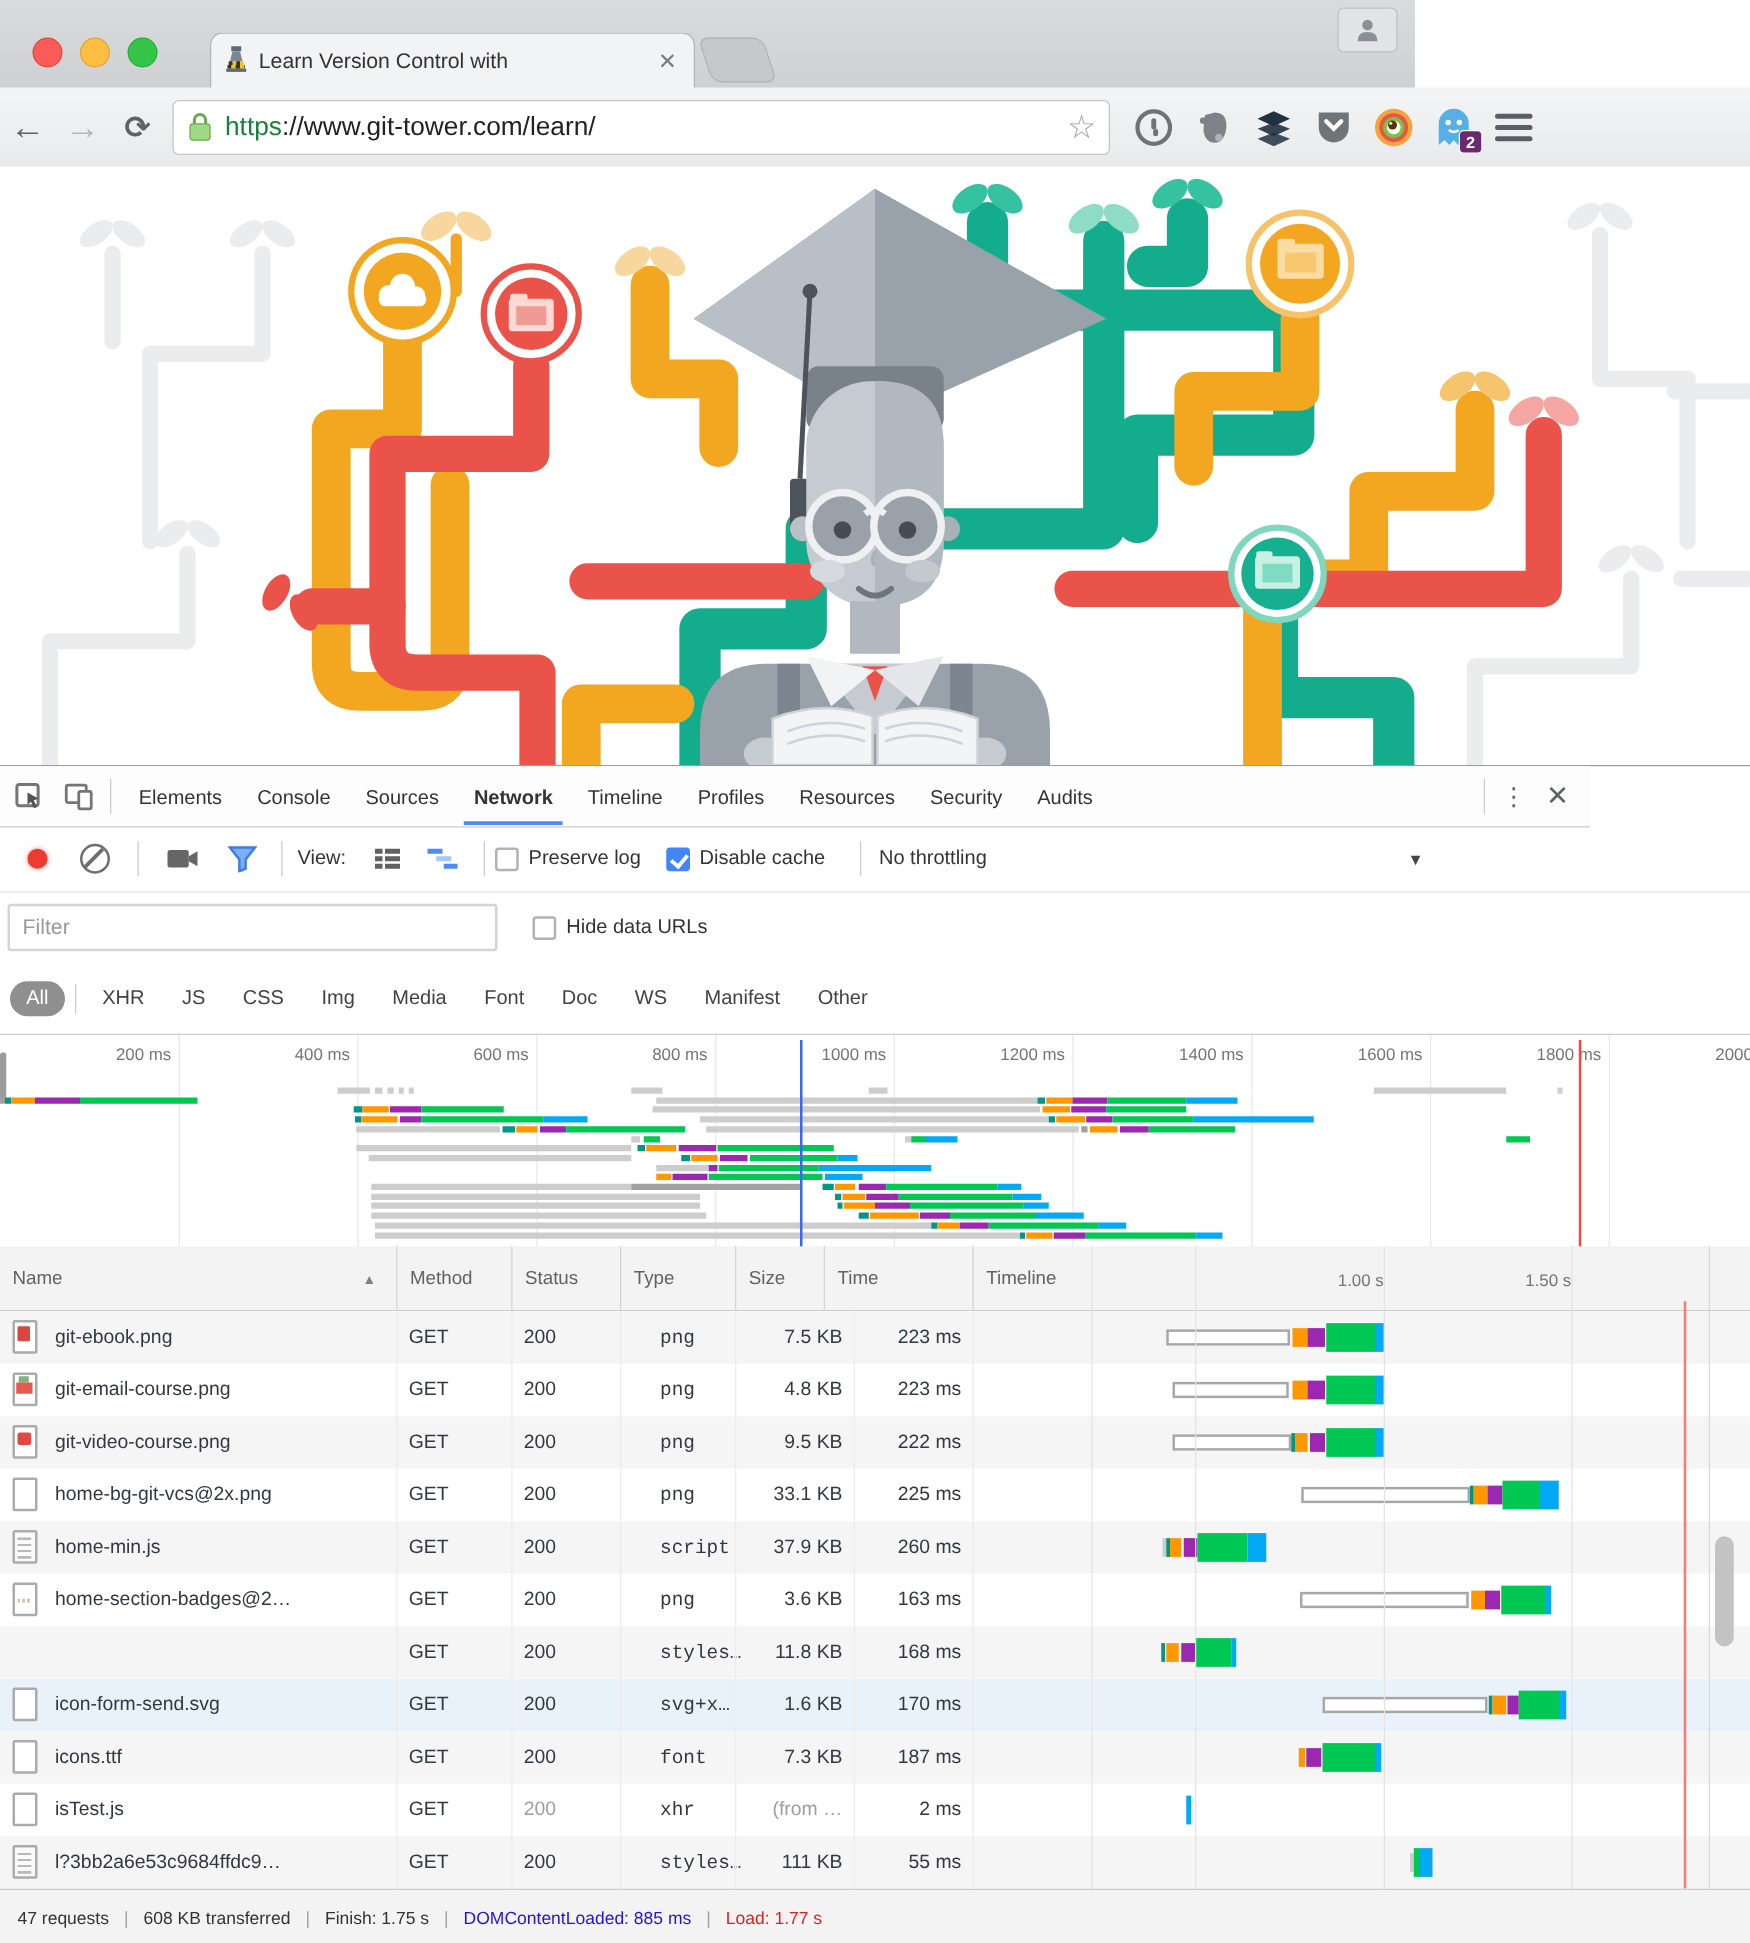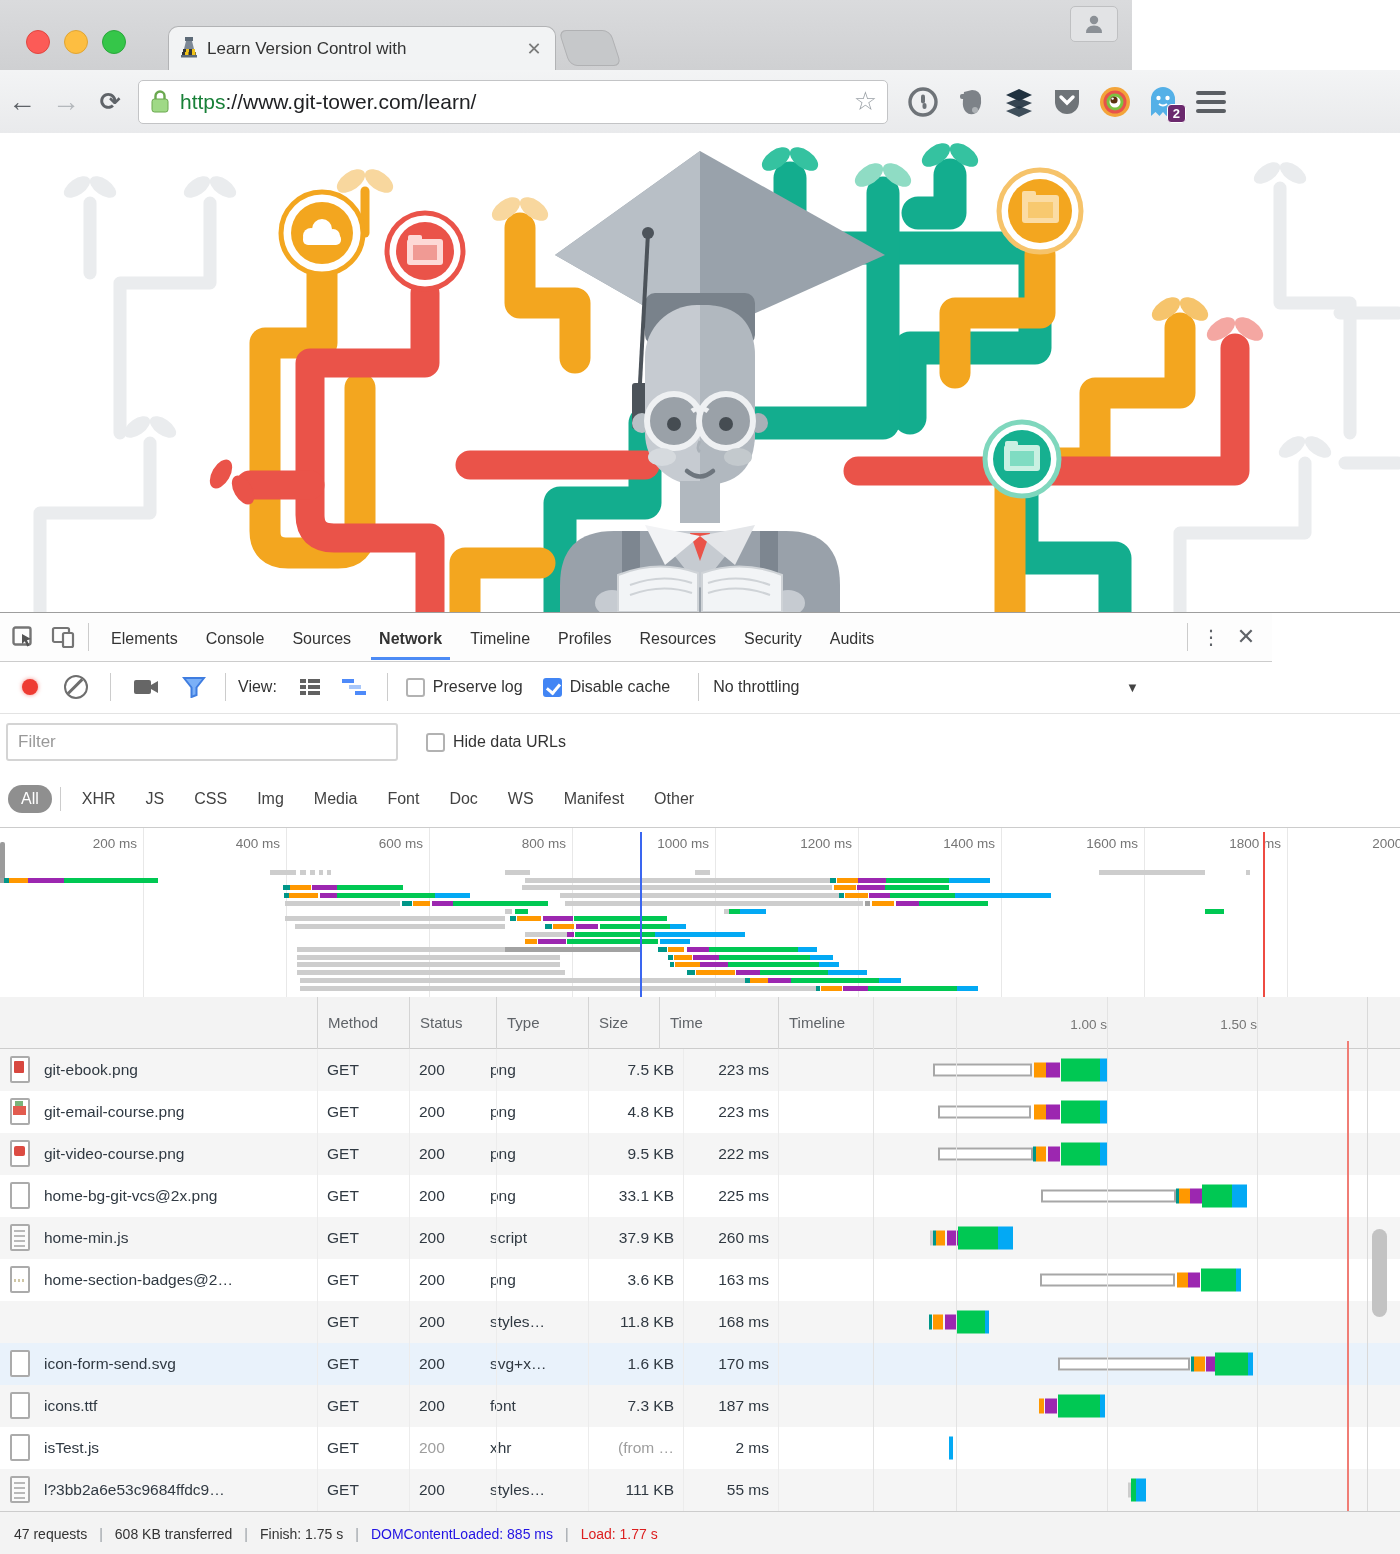--- a/index.html
+++ b/index.html
@@ -78,21 +78,21 @@
   .sortarrow{font-size:11px;color:#808080;position:absolute;left:290px;top:1px;}
   .timelbl{position:absolute;top:0;height:52px;line-height:56px;font-size:13.5px;color:#757575;width:80px;text-align:right;}
   .tbody{position:absolute;left:0;top:436px;width:1400px;height:462px;overflow:hidden;background:#fff;}
   .nrow{position:relative;width:1400px;height:42px;background:#fff;}
   .nrow.odd{background:#f5f5f5;}
   .nrow.sel{background:#e9f2fb;}
   .cell{position:absolute;top:0;height:42px;line-height:42px;font-size:15.5px;color:#303942;white-space:nowrap;overflow:hidden;box-sizing:border-box;}
   .c-name{left:0;width:317px;padding-left:44px;}
   .c-method{left:317px;width:92px;padding-left:10px;}
   .c-status{left:409px;width:87px;padding-left:10px;}
-  .c-type{left:480px;width:92px;padding-left:10px;}
+  .c-type{left:518px;width:92px;padding-left:10px;font-family:Liberation Mono, monospace;}
   .c-size{left:588px;width:95px;text-align:right;padding-right:9px;}
   .c-time{left:683px;width:95px;text-align:right;padding-right:9px;}
   .c-tl{left:778px;width:622px;}
   .dim{color:#9e9e9e;}
   .ficon{position:absolute;left:10px;top:7px;width:20px;height:27px;background:#fff;border:2px solid #ababab;border-radius:2px;box-sizing:border-box;}
   .ficon::after{content:"";position:absolute;}
   .ic-book::after{left:2px;top:3px;width:10px;height:12px;background:#d8473f;border-radius:1px;}
   .ic-mail::after{left:1px;top:6px;width:13px;height:9px;background:#e25b4e;}
   .ic-mail::before{content:"";position:absolute;left:3px;top:1px;width:8px;height:5px;background:#7bb47a;}
   .ic-tv::after{left:2px;top:4px;width:11px;height:10px;background:#dc4b42;border-radius:2px;}
@@ -439,21 +439,21 @@
           </svg>
       </div>
       <div class="dt-icon" style="margin-left:10px;">
         <svg width="26" height="20" viewBox="0 0 26 20">
             <rect x="1" y="2" width="12" height="4" fill="#4e8af9"></rect>
             <rect x="8" y="8" width="12" height="4" fill="#a8c7fa"></rect>
             <rect x="14" y="14" width="11" height="4" fill="#4e8af9"></rect>
           </svg>
       </div>
       <div class="vsep" style="margin-left:16px;"></div>
-      <div class="ctrl" style="margin-left:10px;">
+      <div class="ctrl" style="">
         <div class="chk"></div>
         <span>Preserve log</span>
       </div>
       <div class="ctrl">
         <div class="chk on"></div>
         <span>Disable cache</span>
       </div>
       <div class="vsep"></div>
       <span class="throt">No throttling</span>
       <span class="ddarrow">▼</span>
@@ -618,20 +618,21 @@
           <div class="ovseg" style="left: 821px; width: 21px; top: 117.5px; background: rgb(255, 152, 0);"></div>
           <div class="ovseg" style="left: 843px; width: 25px; top: 117.5px; background: rgb(156, 39, 176);"></div>
           <div class="ovseg" style="left: 868px; width: 89px; top: 117.5px; background: rgb(0, 200, 83);"></div>
           <div class="ovseg" style="left: 957px; width: 21px; top: 117.5px; background: rgb(3, 169, 244);"></div>
         </div>
       <div class="ovline" style="background: rgb(58, 102, 240); left: 640px;"></div>
       <div class="ovline" style="background: rgb(238, 75, 66); left: 1263px;"></div>
     </div>
 
     <div class="thead">
+      <div class="hc first" style="left:0;width:317px;"><span>Name</span><span class="sortarrow">▲</span></div>
       <div class="hc" style="left:317px;width:92px;">Method</div>
       <div class="hc" style="left:409px;width:87px;">Status</div>
       <div class="hc" style="left:496px;width:92px;">Type</div>
       <div class="hc" style="left:588px;width:95px;">Size</div>
       <div class="hc" style="left:659px;width:95px;">Time</div>
       <div class="hc" style="left:778px;width:622px;">Timeline</div>
       <div class="timelbl" style="left:1027px;">1.00 s</div>
       <div class="timelbl" style="left:1177px;">1.50 s</div>
     </div>
 

